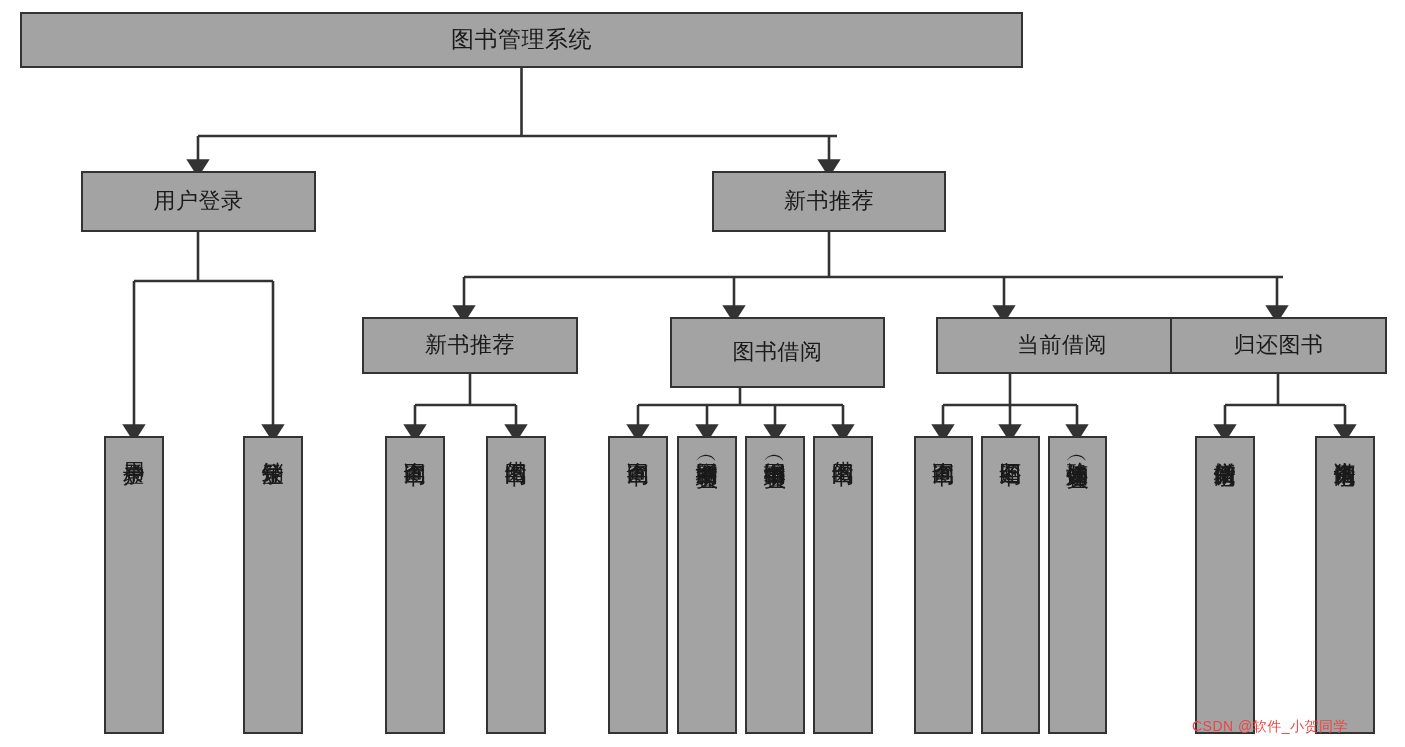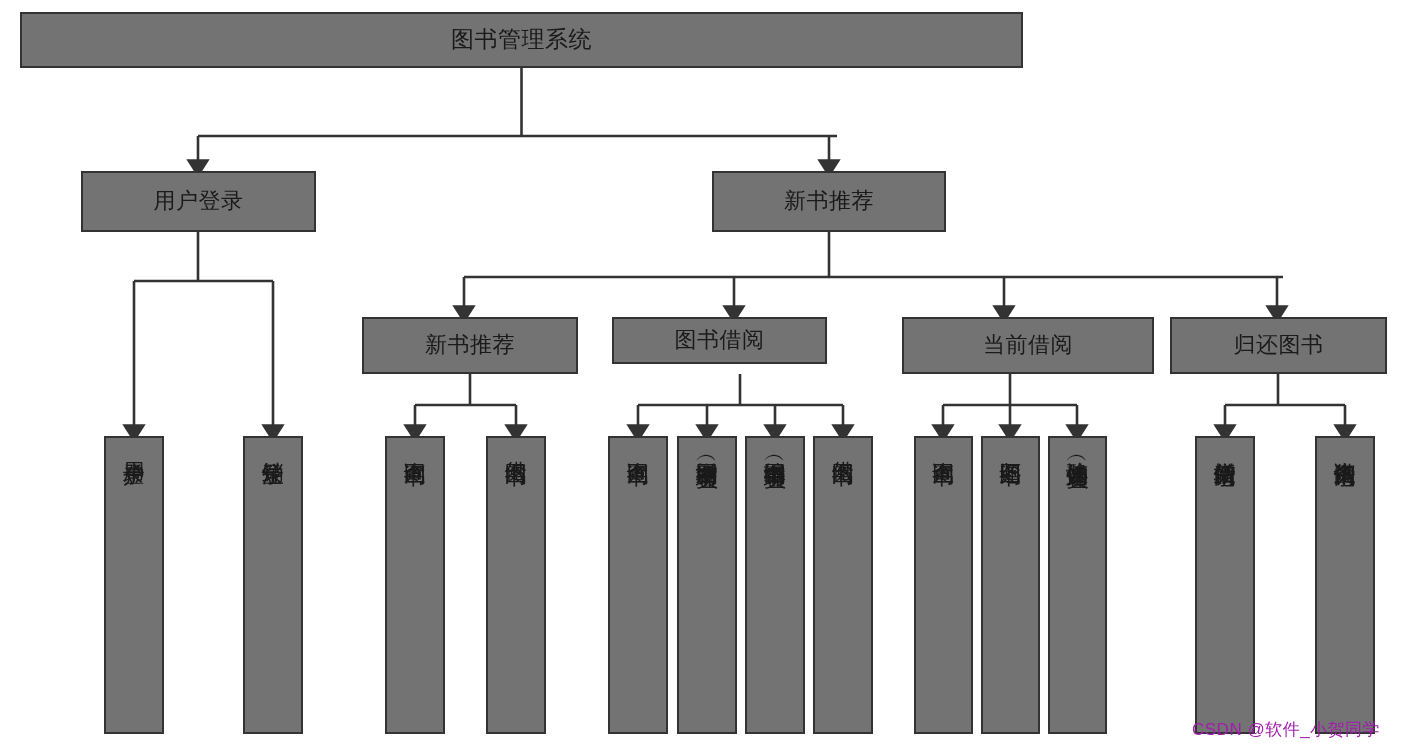--- a/index.html
+++ b/index.html
@@ -21,21 +21,21 @@
     position: absolute;
     left: 0;
     top: 0;
     width: 1405px;
     height: 747px;
   }
   .node {
     position: absolute;
     box-sizing: border-box;
     border: 2.5px solid #333333;
-    background: #737373;
+    background: #a3a3a3;
     display: flex;
     align-items: center;
     justify-content: center;
     text-align: center;
     color: #1a1a1a;
   }
   .node-h {
     font-size: 22px;
     line-height: 1.2;
     letter-spacing: 0.5px;
@@ -48,22 +48,22 @@
     writing-mode: vertical-rl;
     text-orientation: upright;
     line-height: 1.16;
     letter-spacing: 1px;
     padding-top: 6px;
     justify-content: flex-start;
     align-items: center;
   }
   .watermark {
     position: absolute;
-    font-size: 17px;
-    color: #a21caf;
+    font-size: 14px;
+    color: #ef4444;
     white-space: nowrap;
     letter-spacing: 0.5px;
   }
 </style>
 </head>
 <body>
 
 <div id="diagram-root">
 
   <svg id="edges-layer" viewBox="0 0 1405 747" width="1405" height="747" xmlns="http://www.w3.org/2000/svg">
@@ -115,22 +115,22 @@
       <path d="M1345,405 L1345,430" marker-end="url(#arrowhead)"></path>
     </g>
   </svg>
 
   <div class="node node-h node-root" style="left:20px; top:12px; width:1003px; height:56px;">图书管理系统</div>
 
   <div class="node node-h" style="left:81px; top:171px; width:235px; height:61px;">用户登录</div>
   <div class="node node-h" style="left:712px; top:171px; width:234px; height:61px;">新书推荐</div>
 
   <div class="node node-h" style="left:362px; top:317px; width:216px; height:57px;">新书推荐</div>
-  <div class="node node-h" style="left:612px; top:317px; width:215px; height:47px;">图书借阅</div>
-  <div class="node node-h" style="left:902px; top:317px; width:252px; height:57px;">当前借阅</div>
+  <div class="node node-h" style="left:670px; top:317px; width:215px; height:71px;">图书借阅</div>
+  <div class="node node-h" style="left:936px; top:317px; width:252px; height:57px;">当前借阅</div>
   <div class="node node-h" style="left:1170px; top:317px; width:217px; height:57px;">归还图书</div>
 
   <div class="node node-v" style="left:104px; top:436px; width:60px; height:298px;">用户登录</div>
   <div class="node node-v" style="left:243px; top:436px; width:60px; height:298px;">注销登录</div>
 
   <div class="node node-v" style="left:385px; top:436px; width:60px; height:298px;">查询图书</div>
   <div class="node node-v" style="left:486px; top:436px; width:60px; height:298px;">借阅图书</div>
 
   <div class="node node-v" style="left:608px; top:436px; width:60px; height:298px;">查询图书</div>
   <div class="node node-v" style="left:677px; top:436px; width:60px; height:298px;">新增图书（管理员）</div>

